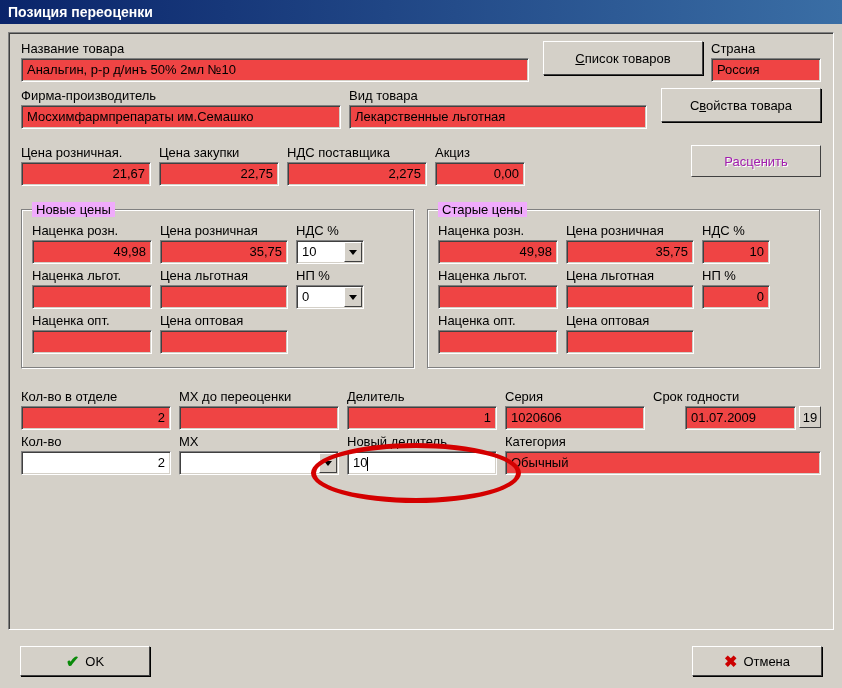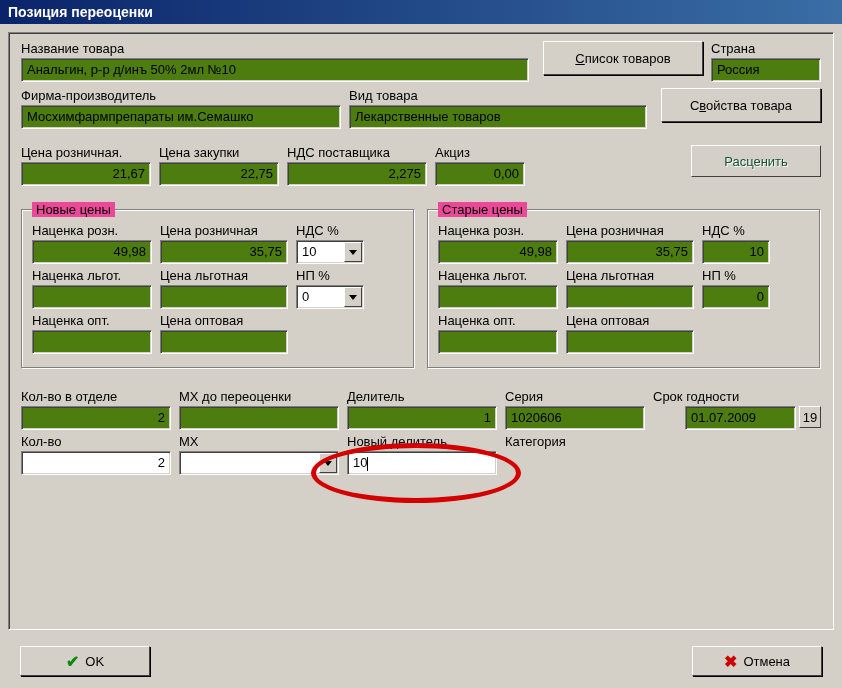--- a/index.html
+++ b/index.html
@@ -42,21 +42,21 @@
   }
   .row { display: flex; gap: 8px; margin-bottom: 4px; }
   .col { display: flex; flex-direction: column; }
   .label {
     font-size: 13px;
     margin-bottom: 2px;
     white-space: nowrap;
   }
   .field {
     height: 24px;
-    background: #4d7c0f;
+    background: #ef4444;
     border-top: 1px solid #808080;
     border-left: 1px solid #808080;
     border-bottom: 1px solid #fff;
     border-right: 1px solid #fff;
     padding: 3px 5px;
     font-size: 13px;
     box-shadow: inset 1px 1px 0 #404040, inset -1px -1px 0 #d4d0c8;
     text-align: left;
     white-space: nowrap;
     overflow: hidden;
@@ -101,35 +101,35 @@
     border-left: 1px solid #fff;
     border-right: 1px solid #404040;
     border-bottom: 1px solid #404040;
     box-shadow: 1px 1px 0 #000;
     padding: 0 10px;
     display: flex; align-items: center; justify-content: center;
     gap: 6px;
     font-size: 13px;
     cursor: pointer;
   }
-  .btn.disabled { color: #14532d; box-shadow: none; text-shadow: 1px 1px 0 #fff; }
+  .btn.disabled { color: #a21caf; box-shadow: none; text-shadow: 1px 1px 0 #fff; }
   .btn .u { text-decoration: underline; }
   fieldset.group {
     border-top: 1px solid #808080;
     border-left: 1px solid #808080;
     border-right: 1px solid #fff;
     border-bottom: 1px solid #fff;
     margin: 4px 0;
     padding: 6px 10px 10px 10px;
     box-shadow: inset -1px -1px 0 #808080, inset 1px 1px 0 #fff;
   }
   fieldset.group legend {
     padding: 0 4px;
     font-size: 13px;
-    background: #ec4899;
+    background: #f0abfc;
   }
   .bottom-bar {
     padding: 8px 20px 12px 20px;
     display: flex;
     justify-content: space-between;
   }
   .iconbtn {
     width: 22px; height: 22px;
     background: #d4d0c8;
     border-top: 1px solid #fff;
@@ -181,21 +181,21 @@
       </div>
     </div>
 
     <div class="row" style="margin-top:2px">
       <div class="col" style="width:320px">
         <div class="label">Фирма-производитель</div>
         <div class="field">Мосхимфармпрепараты им.Семашко</div>
       </div>
       <div class="col" style="width:298px">
         <div class="label">Вид товара</div>
-        <div class="field">Лекарственные товаров</div>
+        <div class="field">Лекарственные льготная</div>
       </div>
       <div class="col" style="flex:1; align-items:flex-end;">
         <div class="btn" style="width:160px;height:34px">
           <span>С<span class="u">в</span>ойства товара</span>
         </div>
       </div>
     </div>
 
     <div class="row" style="margin-top:12px">
       <div class="col" style="width:130px">
@@ -354,20 +354,21 @@
           </div>
         </div>
         <div class="col" style="width:150px">
           <div class="label">Новый делитель</div>
           <div class="field white">
             <span>10</span><span class="cursor"></span>
           </div>
         </div>
         <div class="col" style="flex:1">
           <div class="label">Категория</div>
+          <div class="field">Обычный</div>
         </div>
       </div>
 
       <div class="red-ellipse" style="left:290px; top:54px; width:210px; height:60px;"></div>
     </div>
   </div>
 
   <div class="bottom-bar">
     <div class="btn" style="width:130px">
       <span class="check">✔</span>

